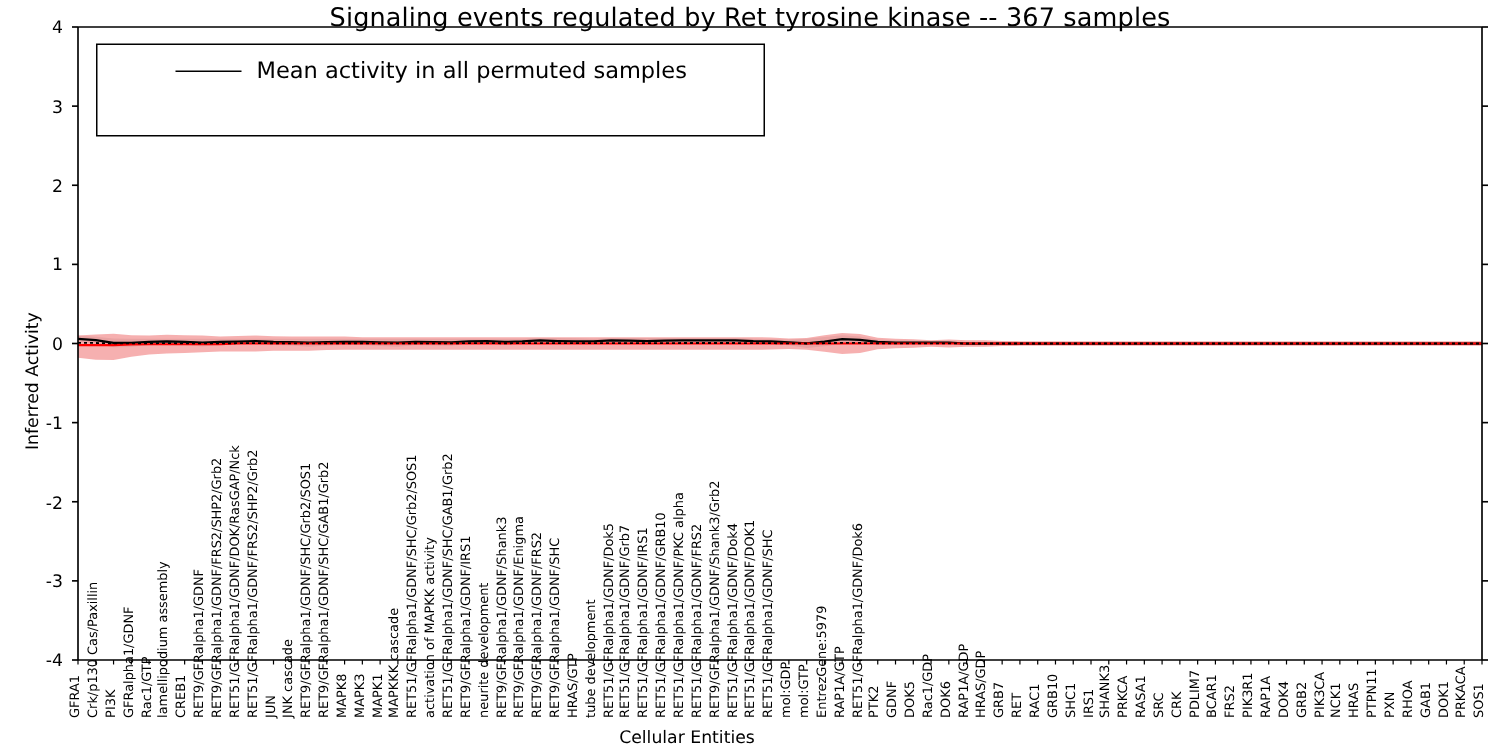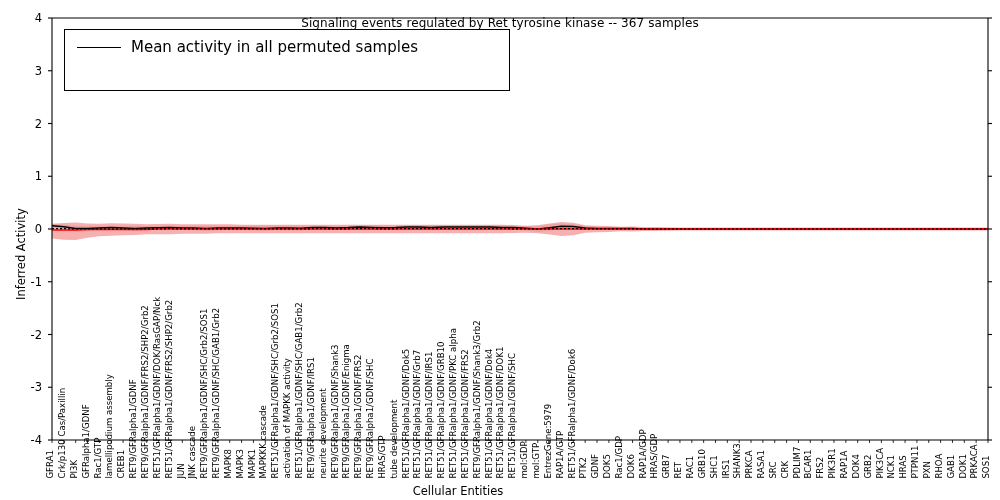--- a/index.html
+++ b/index.html
@@ -3,22 +3,22 @@
 <meta charset="utf-8">
 <style>
   html,body{margin:0;padding:0;}
   body{
     width:1000px;height:500px;background:#ffffff;
     font-family:"DejaVu Sans", sans-serif;
     overflow:hidden;position:relative;
   }
   #fig{position:absolute;left:0;top:0;width:1000px;height:500px;}
   .ttl{
-    position:absolute;left:0;top:16px;width:1000px;text-align:center;
-    font-size:12px;color:#000;letter-spacing:0.1px;
+    position:absolute;left:0;top:2px;width:1000px;text-align:center;
+    font-size:17px;color:#000;letter-spacing:0.1px;
   }
   .ylab{
     position:absolute;
     transform:rotate(-90deg);transform-origin:left top;
     font-size:11.5px;color:#000;white-space:nowrap;
   }
   .xlab{
     position:absolute;font-size:11.5px;color:#000;width:916px;text-align:center;
   }
   .ytick{
@@ -248,20 +248,20 @@
       <div class="xtl" style="left: 908.263px; top: 470px;">HRAS</div>
       <div class="xtl" style="left: 920.111px; top: 470px;">PTPN11</div>
       <div class="xtl" style="left: 931.959px; top: 470px;">PXN</div>
       <div class="xtl" style="left: 943.808px; top: 470px;">RHOA</div>
       <div class="xtl" style="left: 955.656px; top: 470px;">GAB1</div>
       <div class="xtl" style="left: 967.504px; top: 470px;">DOK1</div>
       <div class="xtl" style="left: 979.352px; top: 470px;">PRKACA</div>
       <div class="xtl" style="left: 991.2px; top: 470px;">SOS1</div>
     </div>
 
-  <div class="legend" style="left:64px;top:29px;width:446px;height:62px;">
+  <div class="legend" style="left:64px;top:29px;width:446px;height:62px;padding-left:40px;">
     <div class="legend-row" style="margin-top:4px;">
       <span class="legend-line" id="lg0" style="border-top-color: rgb(0, 0, 0);"></span>
       <span class="legend-text">Mean activity in all permuted samples</span>
     </div>
   </div>
 
 </div>
 
 </body></html>

